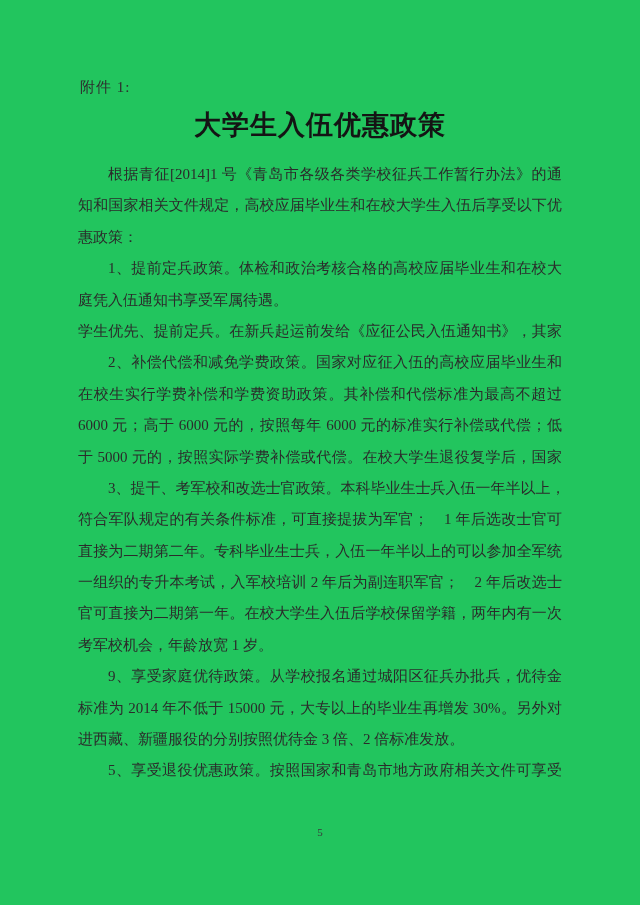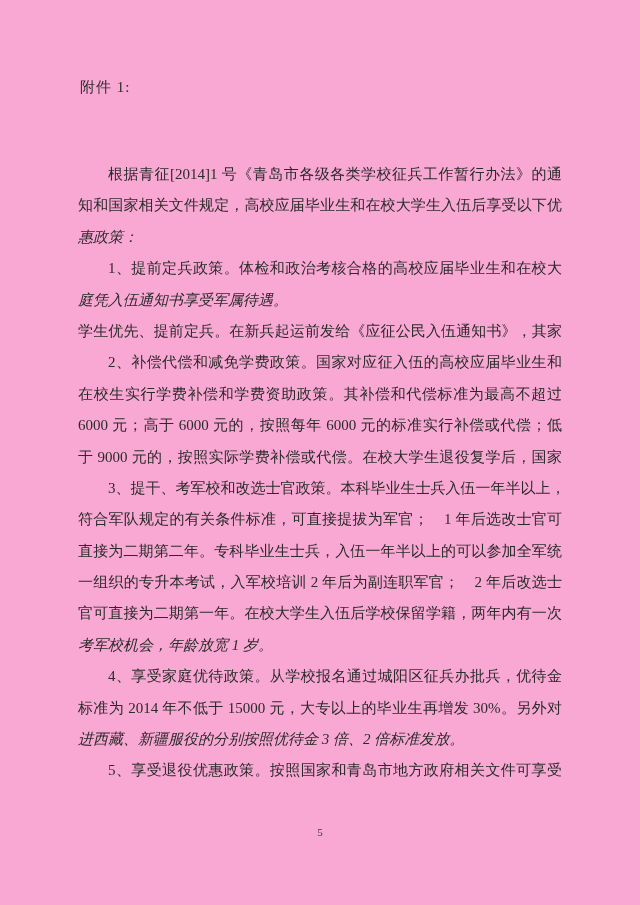--- a/index.html
+++ b/index.html
@@ -4,21 +4,21 @@
 <style>
   html, body {
     margin: 0;
     padding: 0;
     background: #ffffff;
   }
   .page {
     position: relative;
     width: 640px;
     height: 905px;
-    background: #f9a8d4;
+    background: #22c55e;
     overflow: hidden;
     font-family: "Liberation Serif", "DejaVu Serif", serif;
     color: #2b2b2b;
   }
   .attachment {
     position: absolute;
     left: 80px;
     top: 78px;
     font-size: 15px;
     line-height: 19px;
@@ -52,57 +52,57 @@
     text-align: justify;
     text-align-last: justify;
     color: #2b2b2b;
   }
   .line.indent {
     padding-left: 30px;
   }
   .line.para-end {
     text-align: left;
     text-align-last: left;
-    font-style: italic;
   }
   .page-number {
     position: absolute;
     left: 0;
     top: 826px;
     width: 640px;
     text-align: center;
     font-size: 11px;
     line-height: 13px;
     color: #3a3a3a;
   }
 </style>
 </head>
 <body>
 
 <div class="page">
   <div class="attachment">附件 1:</div>
 
+  <h1 class="doc-title">大学生入伍优惠政策</h1>
 
   <div class="doc-body" id="doc-body">
       <div class="line indent">根据青征[2014]1 号《青岛市各级各类学校征兵工作暂行办法》的通</div>
       <div class="line">知和国家相关文件规定，高校应届毕业生和在校大学生入伍后享受以下优</div>
       <div class="line para-end">惠政策：</div>
       <div class="line indent">1、提前定兵政策。体检和政治考核合格的高校应届毕业生和在校大</div>
       <div class="line para-end">庭凭入伍通知书享受军属待遇。</div>
       <div class="line">学生优先、提前定兵。在新兵起运前发给《应征公民入伍通知书》，其家</div>
       <div class="line indent">2、补偿代偿和减免学费政策。国家对应征入伍的高校应届毕业生和</div>
       <div class="line">在校生实行学费补偿和学费资助政策。其补偿和代偿标准为最高不超过</div>
       <div class="line">6000 元；高于 6000 元的，按照每年 6000 元的标准实行补偿或代偿；低</div>
-      <div class="line">于 9000 元的，按照实际学费补偿或代偿。在校大学生退役复学后，国家</div>
+      <div class="line">于 5000 元的，按照实际学费补偿或代偿。在校大学生退役复学后，国家</div>
       <div class="line indent">3、提干、考军校和改选士官政策。本科毕业生士兵入伍一年半以上，</div>
       <div class="line">符合军队规定的有关条件标准，可直接提拔为军官；　1 年后选改士官可</div>
       <div class="line">直接为二期第二年。专科毕业生士兵，入伍一年半以上的可以参加全军统</div>
       <div class="line">一组织的专升本考试，入军校培训 2 年后为副连职军官；　2 年后改选士</div>
       <div class="line">官可直接为二期第一年。在校大学生入伍后学校保留学籍，两年内有一次</div>
       <div class="line para-end">考军校机会，年龄放宽 1 岁。</div>
-      <div class="line indent">4、享受家庭优待政策。从学校报名通过城阳区征兵办批兵，优待金</div>
+      <div class="line indent">9、享受家庭优待政策。从学校报名通过城阳区征兵办批兵，优待金</div>
       <div class="line">标准为 2014 年不低于 15000 元，大专以上的毕业生再增发 30%。另外对</div>
       <div class="line para-end">进西藏、新疆服役的分别按照优待金 3 倍、2 倍标准发放。</div>
       <div class="line indent">5、享受退役优惠政策。按照国家和青岛市地方政府相关文件可享受</div>
     </div>
 
   <div class="page-number">5</div>
 </div>
 
 </body></html>

